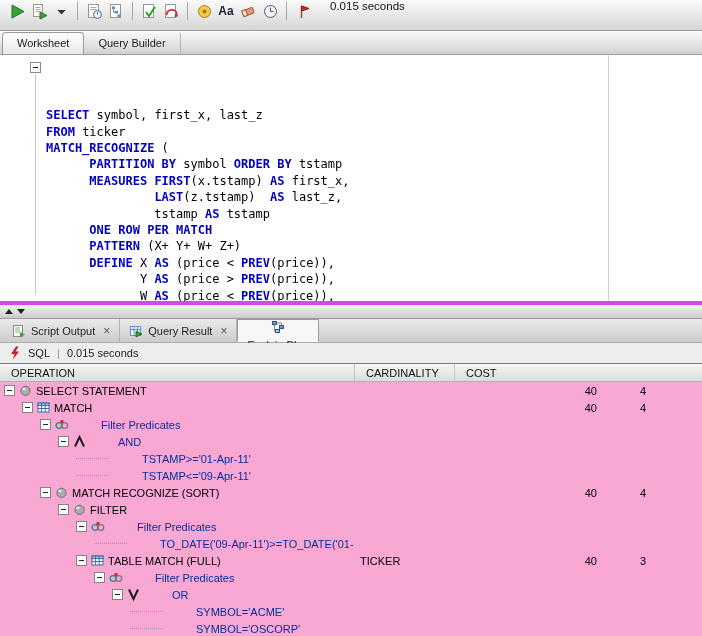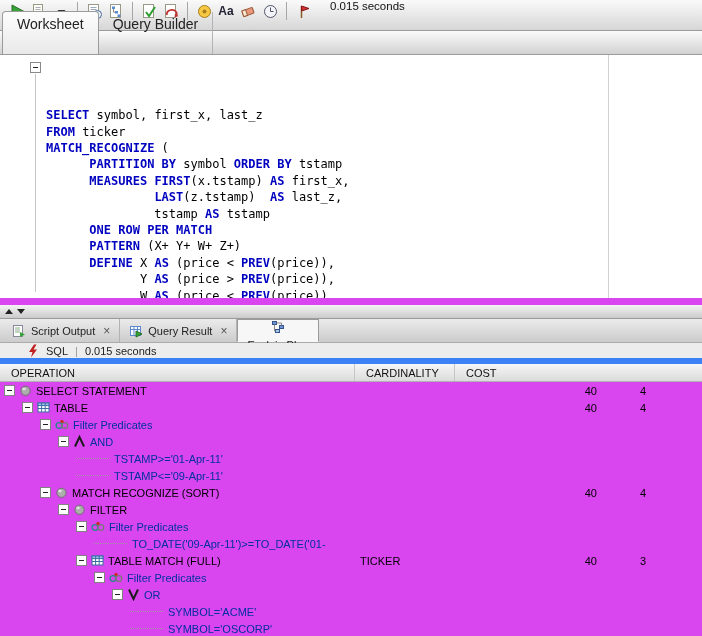--- a/index.html
+++ b/index.html
@@ -12,28 +12,28 @@
     border-bottom:1px solid #9b9b9b; display:flex; align-items:flex-start; padding:0 6px; }
   .tb-icons { display:inline-flex; align-items:center; }
   .tbtn { height:22px; min-width:20px; display:inline-flex; align-items:center; justify-content:center; margin:0 1px; }
   .tbtn.aa { font-size:12px; font-weight:bold; color:#223; }
   .tsep { width:1px; height:18px; background:#a6a6a6; margin:0 5px; flex:none; }
   .timer-text { font-size:11.5px; color:#111; margin-left:16px; }
 
   
   .doc-tabs { height:24px; flex:none; background:linear-gradient(#fbfbfb,#d2d2d2);
     border-bottom:1px solid #9b9b9b; display:flex; align-items:flex-end; }
-  .doc-tab { font-size:14px; color:#222; padding:4px 14px 22px; }
+  .doc-tab { font-size:11px; color:#222; padding:4px 14px 5px; }
   .doc-tab.active { background:linear-gradient(#fdfdfd,#e9e9e9); border:1px solid #9b9b9b;
     border-bottom:none; border-radius:4px 4px 0 0; margin-left:2px; }
   .doc-tab.inactive { border-right:1px solid #b3b3b3; }
 
   
   .editor { height:250px; flex:none; position:relative; background:#fff;
-    border-bottom:7px solid #d946ef; overflow:hidden; }
+    border-bottom:4px solid #d946ef; overflow:hidden; }
   .fold-box { position:absolute; left:30px; top:7px; width:11px; height:11px; border:1px solid #8a8a8a;
     background:#fff; display:flex; align-items:center; justify-content:center; z-index:3; }
   .fold-box .minus { width:5px; height:1px; background:#222; }
   .gutter-foldline { position:absolute; left:35px; top:19px; bottom:6px; width:1px; background:#c6c6c6; z-index:2; }
   .code { position:absolute; left:42px; top:3px; right:0; bottom:0;
     font-family:"DejaVu Sans Mono",monospace; font-size:12px; line-height:16.4px; white-space:pre; }
   .margin-guide { position:absolute; top:-3px; bottom:0; left:566px; width:1px; background:#d2d2d2; }
   .code-line { height:16.4px; padding-left:4px; position:relative; z-index:1; }
   .t-k { color:#0000c0; font-weight:bold; }
   .t-p { color:#000; }
@@ -48,43 +48,43 @@
   
   .result-tabs { height:24px; flex:none; background:linear-gradient(#ebebeb,#cccccc);
     border-bottom:1px solid #ababab; display:flex; align-items:stretch; padding-left:3px; }
   .rtab { display:flex; align-items:center; gap:5px; font-size:11px; color:#222; padding:0 9px;
     border-right:1px solid #b2b2b2; }
   .rtab.active { background:#f7f7f7; border:1px solid #9b9b9b; border-bottom-color:#f7f7f7;flex-direction:column; }
   .rtab .close { color:#555; font-size:12px; margin-left:3px; }
   .rticon { display:inline-flex; }
 
   
-  .statusbar { height:21px; flex:none; background:#ededed; border-bottom:6px solid #3b82f6;
-    display:flex; align-items:center; gap:7px; padding-left:27px; font-size:11px; color:#222; }
+  .statusbar { height:21px; flex:none; background:#ededed; border-bottom:1px solid #3b82f6;
+    display:flex; align-items:center; gap:7px; padding-left:9px; font-size:11px; color:#222; }
   .statusbar .divd { color:#999; }
 
   
   .grid-header { height:18px; flex:none; display:flex; background:linear-gradient(#f6f6f6,#dbdbdb);
     border-bottom:1px solid #b2b2b2; font-size:11px; color:#111; }
   .gh { display:flex; align-items:center; padding-left:11px; border-right:1px solid #c6c6c6; height:100%; }
   .w-op { width:355px; } .w-obj { width:170px; } .w-card { width:100px; } .w-cost { width:77px; border-right:none; }
-  .plan-rows { flex:1; overflow:hidden; font-size:11px; background:#d946ef; }
+  .plan-rows { flex:1; overflow:hidden; font-size:11px; background:#f9a8d4; }
   .prow { display:flex; height:17px; align-items:center; }
   .pc-op { width:355px; display:flex; align-items:center; overflow:hidden; white-space:nowrap; height:100%; }
   .pc-obj { width:170px; padding-left:5px; white-space:nowrap; overflow:hidden; }
   .pc-card { width:100px; text-align:right; padding-right:28px; }
   .pc-cost { width:77px; text-align:right; padding-right:56px; }
   .indent { flex:none; height:1px; }
   .tbox { flex:none; width:11px; height:11px; border:1px solid #828282; background:#fff;
     display:inline-flex; align-items:center; justify-content:center; margin-right:4px; }
   .tbox .minus { width:5px; height:1px; background:#222; }
   .stub { flex:none; width:33px; height:0; border-top:1px dotted #9a9a9a; margin-right:5px; }
   .ticon { flex:none; display:inline-flex; margin-right:4px; }
   .plabel { color:#000; }
-  .plabel.blue { color:#00309e; }
+  .plabel.blue { color:#00309e;margin-left:28px; }
 </style>
 </head>
 <body>
 
 <div class="window">
 
   <div class="toolbar">
     <span class="tb-icons">
         <span class="tbtn">
           <svg width="17" height="17">
@@ -277,21 +277,21 @@
           </span>
           <span class="ticon">
             <svg width="13" height="13">
               <rect x="1" y="2" width="11" height="9" fill="#fff" stroke="#3a6ea5"></rect>
               <rect x="1" y="2" width="11" height="2.6" fill="#9fc0e8" stroke="#3a6ea5"></rect>
               <line x1="4.6" y1="2" x2="4.6" y2="11" stroke="#3a6ea5"></line>
               <line x1="8.2" y1="2" x2="8.2" y2="11" stroke="#3a6ea5"></line>
               <line x1="1" y1="7.5" x2="12" y2="7.5" stroke="#3a6ea5"></line>
             </svg>
           </span>
-          <span class="plabel">TABLE</span>
+          <span class="plabel">MATCH</span>
         </div>
         <div class="pc-obj"></div>
         <div class="pc-card">40</div>
         <div class="pc-cost">4</div>
       </div>
       <div class="prow">
         <div class="pc-op">
           <span class="indent" style="width: 40px;"></span>
           <span class="tbox">
             <span class="minus"></span>

